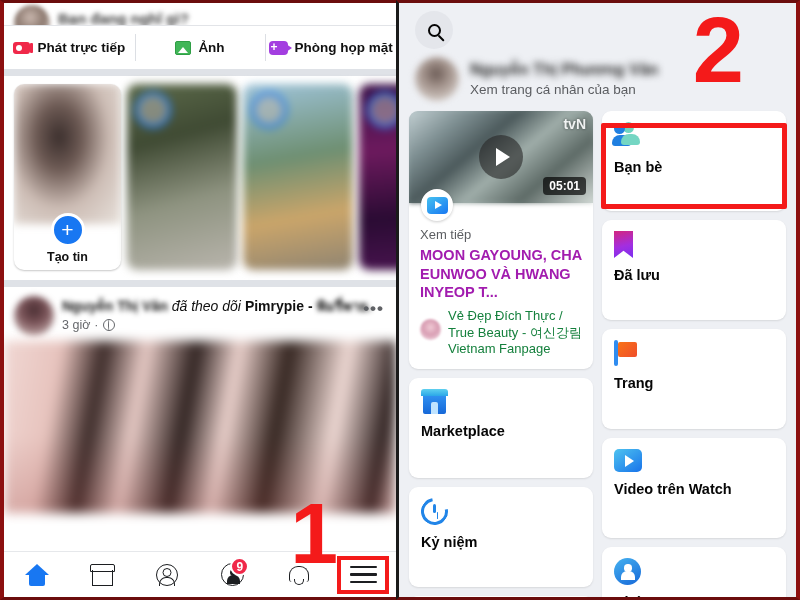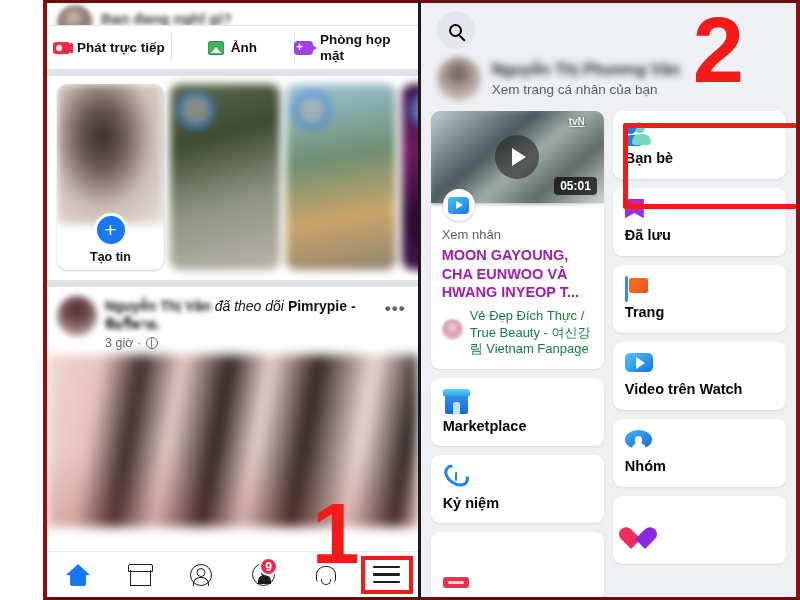--- a/index.html
+++ b/index.html
@@ -2,21 +2,21 @@
 <html><head>
 <meta charset="utf-8">
 <style>
   * { box-sizing: border-box; margin: 0; padding: 0; }
   html, body {
     width: 800px; height: 600px;
     background: #ffffff;
     font-family: "Liberation Sans", sans-serif;
     overflow: hidden;
   }
-  #root { position: relative; width: 800px; height: 600px; display: flex; padding-left: 43px; }
+  #root { position: relative; width: 800px; height: 600px; display: flex; }
 
   
   #left {
     position: relative;
     width: 396px; height: 600px;
     background: #ffffff;
     border-left: 4px solid #8c1010;
     border-top: 3px solid #6b0d0d;
     border-bottom: 3px solid #6b0d0d;
     overflow: hidden;
@@ -364,21 +364,21 @@
 
   .card {
     background: #fff; border-radius: 9px;
     box-shadow: 0 1px 2px rgba(0,0,0,.10);
     padding: 11px 12px 12px 12px;
   }
   .card-label {
     font-size: 14.5px; font-weight: 600; color: #060606;
     margin-top: 9px; line-height: 1.15;
   }
-  .tile { height: 68px; display: flex; flex-direction: column; justify-content: flex-end; }
+  .tile { height: 100px; display: flex; flex-direction: column; justify-content: flex-start; }
 
   
   .video-card {
     background: #fff; border-radius: 9px; overflow: hidden;
     box-shadow: 0 1px 2px rgba(0,0,0,.10);
     position: relative;
   }
   .video-thumb {
     height: 92px; position: relative;
     background: linear-gradient(140deg,#b7c5c9 0%,#8d9ea0 22%,#5e6e6e 40%,
@@ -399,23 +399,23 @@
     border-top: 9px solid transparent; border-bottom: 9px solid transparent;
     margin-left: 4px;
   }
   .vid-dur {
     position: absolute; right: 7px; bottom: 8px;
     background: rgba(0,0,0,.68); color: #fff;
     font-size: 12px; font-weight: 600;
     padding: 2px 6px; border-radius: 4px;
   }
   .vid-tvn {
-    position: absolute; right: 19px; top: 5px;
-    font-size: 10px; font-weight: 700; color: #fff;
-    opacity: .88; text-shadow: 0 0 3px rgba(0,0,0,.6); text-decoration: underline;
+    position: absolute; right: 7px; top: 5px;
+    font-size: 14px; font-weight: 700; color: #fff;
+    opacity: .88; text-shadow: 0 0 3px rgba(0,0,0,.6);
   }
   .watch-badge {
     position: absolute; left: 12px; top: 78px;
     width: 32px; height: 32px; border-radius: 50%;
     background: #fff; border: 2px solid #fff;
     display: flex; align-items: center; justify-content: center;
     box-shadow: 0 1px 3px rgba(0,0,0,.2);
   }
   .watch-badge-in {
     width: 21px; height: 17px; border-radius: 4px;
@@ -678,21 +678,21 @@
           <div class="video-thumb">
             <div class="video-thumb-inner"></div>
             <div class="vid-tvn">tvN</div>
             <div class="play-big"></div>
             <div class="vid-dur">05:01</div>
           </div>
           <div class="watch-badge">
             <span class="watch-badge-in"></span>
           </div>
           <div class="video-body">
-            <div class="vid-kicker">Xem nhân</div>
+            <div class="vid-kicker">Xem tiếp</div>
             <div class="vid-title">MOON GAYOUNG, CHA EUNWOO VÀ HWANG INYEOP T...</div>
             <div class="vid-page">
               <span class="vid-page-av"></span>
               <span class="vid-page-name">Vẻ Đẹp Đích Thực / True Beauty - 여신강림 Vietnam Fanpage</span>
             </div>
           </div>
         </div>
 
         <div class="card tile">
           <span class="ic ic-shop2">

